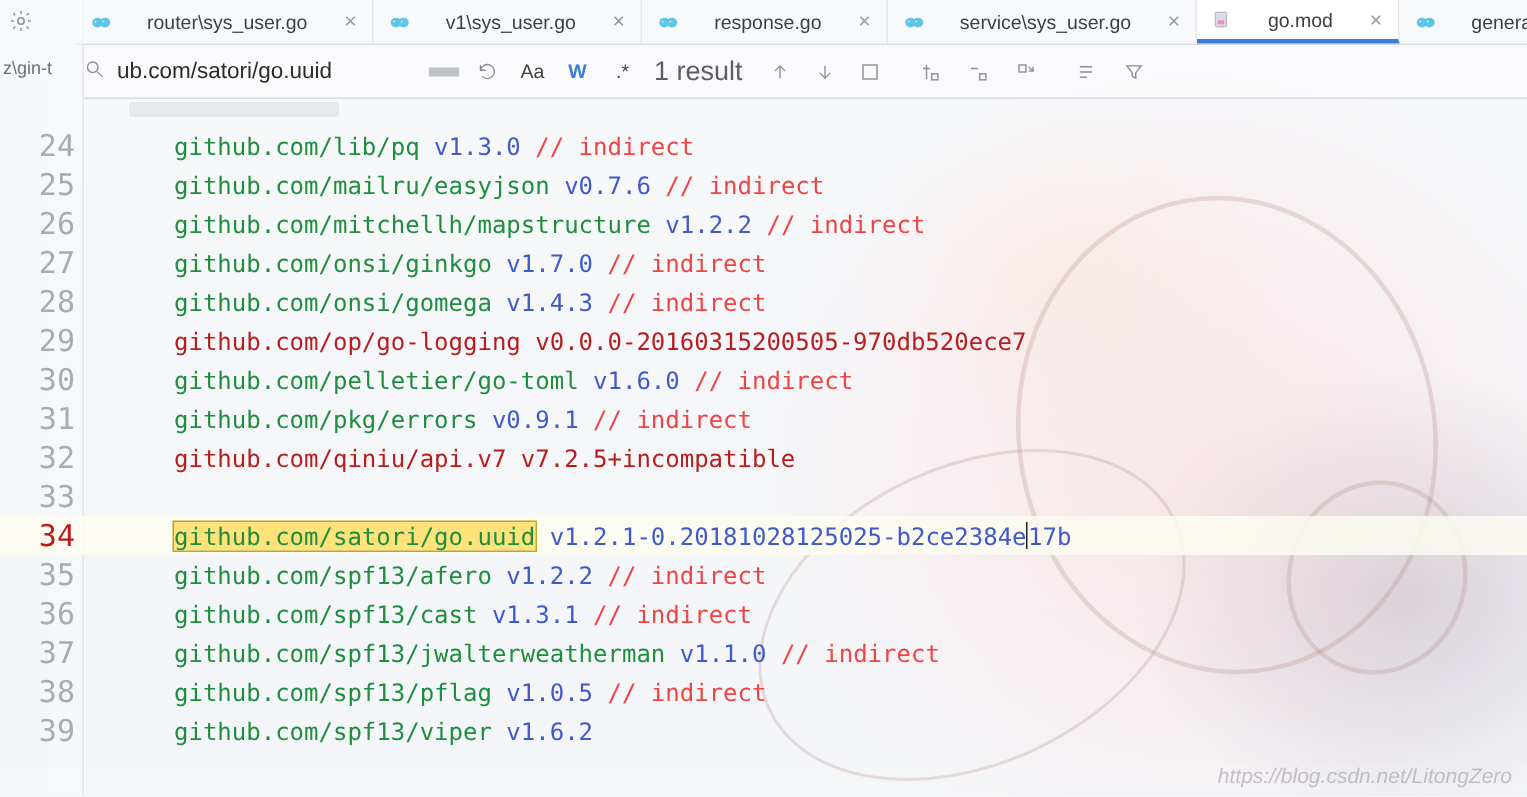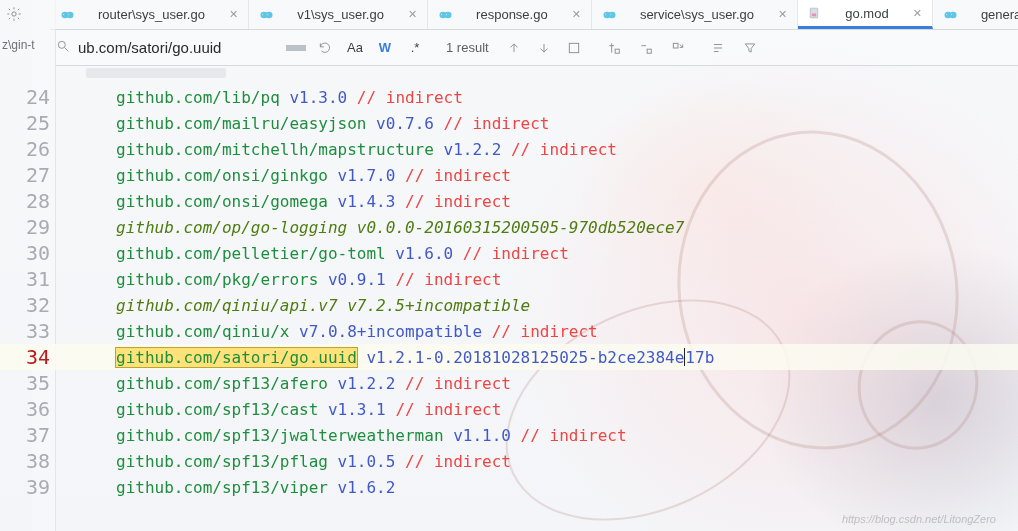--- a/index.html
+++ b/index.html
@@ -33,51 +33,51 @@
   .tab .close { color:#9a9da3; font-size:11px; }
   .tab .icon { display:inline-flex; align-items:center; }
   .go-icon svg { width:14px; height:12px; }
   .mod-icon svg { width:13px; height:14px; }
 
   
   .left-col { position:absolute; top:0; left:32px; width:24px; height:100%; border-right:1px solid #e3e5e9; background:rgba(248,249,251,.5); }
   .left-text { position:absolute; top:38px; left:2px; font-size:12px; color:#6e7176; writing-mode:horizontal-tb; }
 
   
-  .findbar { display:flex; align-items:center; height:36px; margin-left:56px; border-bottom:1px solid #d6d9de; gap:10px; padding-right:8px; background:rgba(252,252,253,.55);}
+  .findbar { display:flex; align-items:center; height:36px; margin-left:56px; border-bottom:1px solid #d6d9de; padding-right:8px; background:rgba(252,252,253,.55);}
   .find-left { display:flex; align-items:center; gap:8px; min-width:380px; }
   .find-icon svg { width:14px; height:14px; stroke:#8a8d93; fill:none; stroke-width:1.6;}
   .find-input { border:none; background:transparent; font-size:15px; color:#2b2b2b; width:200px; outline:none; padding:2px 0;}
   .history { width:20px; height:6px; border-top:3px solid #bcc0c7; border-bottom:3px solid #bcc0c7; }
   .ic-btn { width:22px; height:22px; display:inline-flex; align-items:center; justify-content:center; color:#404040; font-size:14px; }
   .ic-btn svg { width:14px; height:14px; stroke:#8a8d93; fill:none; stroke-width:1.6;}
   .ic-btn.blue { color:#3a7edb; font-weight:700; }
   .ic-btn.txt { font-family:"Segoe UI",Arial,sans-serif; font-size:13px; }
   .find-mid { display:flex; align-items:center; gap:8px; }
-  .result-count { color:#5c5f64; font-size:13px; margin-right:6px;}
+  .result-count { color:#5c5f64; font-size:18px; margin-right:6px;}
   .ic-group { display:flex; align-items:center; gap:10px; margin-left:10px;}
 
   
   .scroll-hint { margin-left:86px; width:140px; height:10px; background:#e6e8ec; border-radius:2px; margin-top:2px; }
 
   
   .editor { position:absolute; top:84px; left:0; right:0; bottom:0; overflow:hidden; }
   .row { display:flex; align-items:center; height:26px; font-family:Menlo,Consolas,"DejaVu Sans Mono",monospace; font-size:16px; white-space:pre; }
   .row.hl-line { background:rgba(251,252,241,.85); }
   .gutter { width:56px; text-align:right; padding-right:14px; color:#a8abb1; font-size:20px; user-select:none; margin-left:8px;}
   .gutter.cur { color:#b91c1c;}
   .code { padding-left:108px; position:relative; left:-56px;}
   .mod { color:#1e8e3e; }
   .ver { color:#4059c9; }
   .com { color:#ef4444; }
-  .plain { color:#4d7c0f;font-style:italic; }
+  .plain { color:#b91c1c; }
   .highlight { background:#ffe27a; outline:1px solid #bba432; padding:0 0; }
   .cursor { display:inline-block; width:0; height:18px; border-left:1px solid #222; vertical-align:-3px; }
 
-  .watermark { position:absolute; right:22px; bottom:6px; font-size:11px; color:rgba(130,130,140,.45); font-style:italic; z-index:2;}
+  .watermark { position:absolute; right:10px; bottom:6px; font-size:14px; color:rgba(130,130,140,.45); font-style:italic; z-index:2;}
 </style>
 </head>
 <body>
 
 <div class="bg-art">
   <span class="s1"></span>
     <span class="s2"></span>
     <span class="s3"></span>
 </div>
 
@@ -253,21 +253,21 @@
   <div class="editor" id="editor">
       <div class="row"><span class="gutter">24</span><span class="code"><span class="mod">github.com/lib/pq</span> <span class="ver">v1.3.0</span> <span class="com">// indirect</span></span></div>
       <div class="row"><span class="gutter">25</span><span class="code"><span class="mod">github.com/mailru/easyjson</span> <span class="ver">v0.7.6</span> <span class="com">// indirect</span></span></div>
       <div class="row"><span class="gutter">26</span><span class="code"><span class="mod">github.com/mitchellh/mapstructure</span> <span class="ver">v1.2.2</span> <span class="com">// indirect</span></span></div>
       <div class="row"><span class="gutter">27</span><span class="code"><span class="mod">github.com/onsi/ginkgo</span> <span class="ver">v1.7.0</span> <span class="com">// indirect</span></span></div>
       <div class="row"><span class="gutter">28</span><span class="code"><span class="mod">github.com/onsi/gomega</span> <span class="ver">v1.4.3</span> <span class="com">// indirect</span></span></div>
       <div class="row"><span class="gutter">29</span><span class="code"><span class="plain">github.com/op/go-logging v0.0.0-20160315200505-970db520ece7</span></span></div>
       <div class="row"><span class="gutter">30</span><span class="code"><span class="mod">github.com/pelletier/go-toml</span> <span class="ver">v1.6.0</span> <span class="com">// indirect</span></span></div>
       <div class="row"><span class="gutter">31</span><span class="code"><span class="mod">github.com/pkg/errors</span> <span class="ver">v0.9.1</span> <span class="com">// indirect</span></span></div>
       <div class="row"><span class="gutter">32</span><span class="code"><span class="plain">github.com/qiniu/api.v7 v7.2.5+incompatible</span></span></div>
-      <div class="row"><span class="gutter">33</span><span class="code"><span class="mod">github.com/qiniu/x</span> <span class="ver">v7.0.8+incompatible</span> <span class="com">// indirect</span></span></div>
+      <div class="row"><span class="gutter">33</span></div>
       <div class="row hl-line"><span class="gutter cur">34</span><span class="code"><span class="highlight mod">github.com/satori/go.uuid</span> <span class="ver">v1.2.1-0.20181028125025-b2ce2384e</span><span class="cursor"></span><span class="ver">17b</span></span></div>
       <div class="row"><span class="gutter">35</span><span class="code"><span class="mod">github.com/spf13/afero</span> <span class="ver">v1.2.2</span> <span class="com">// indirect</span></span></div>
       <div class="row"><span class="gutter">36</span><span class="code"><span class="mod">github.com/spf13/cast</span> <span class="ver">v1.3.1</span> <span class="com">// indirect</span></span></div>
       <div class="row"><span class="gutter">37</span><span class="code"><span class="mod">github.com/spf13/jwalterweatherman</span> <span class="ver">v1.1.0</span> <span class="com">// indirect</span></span></div>
       <div class="row"><span class="gutter">38</span><span class="code"><span class="mod">github.com/spf13/pflag</span> <span class="ver">v1.0.5</span> <span class="com">// indirect</span></span></div>
       <div class="row"><span class="gutter">39</span><span class="code"><span class="mod">github.com/spf13/viper</span> <span class="ver">v1.6.2</span></span></div>
     </div>
 
   <div class="watermark">https://blog.csdn.net/LitongZero</div>
 </div>

